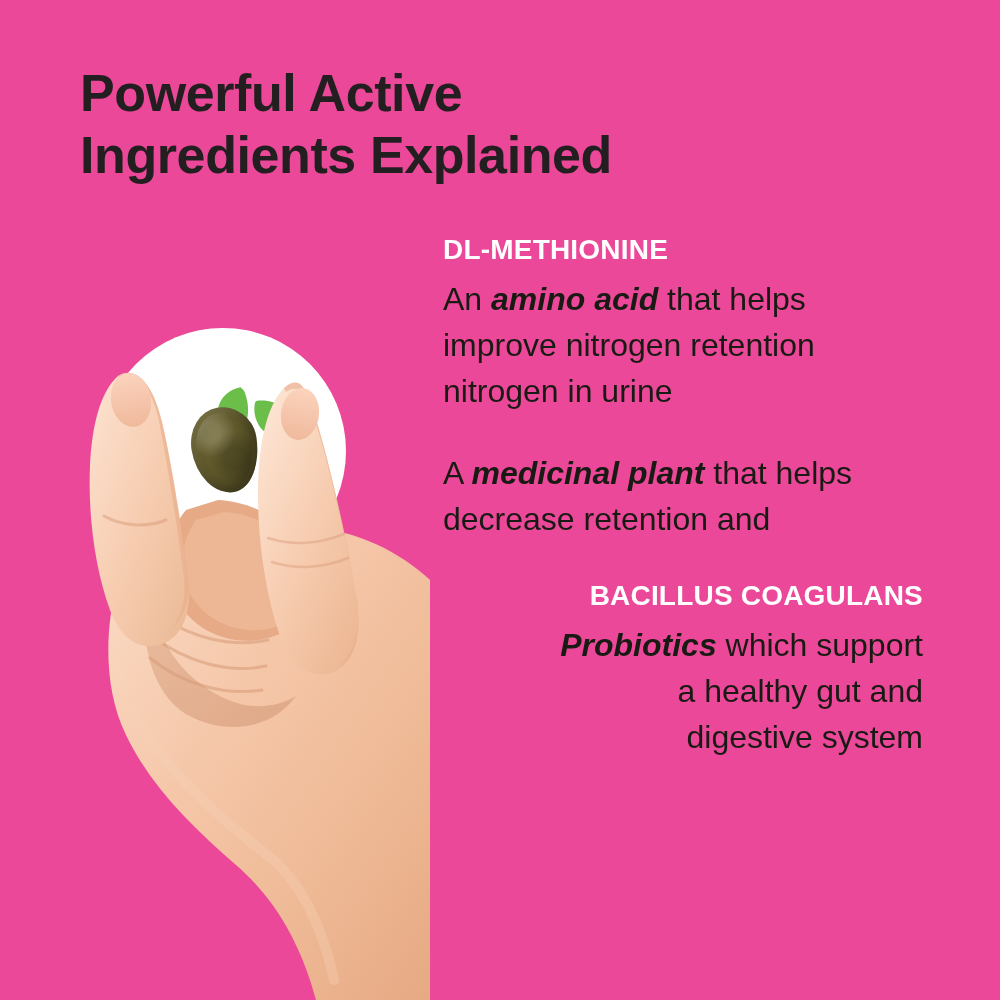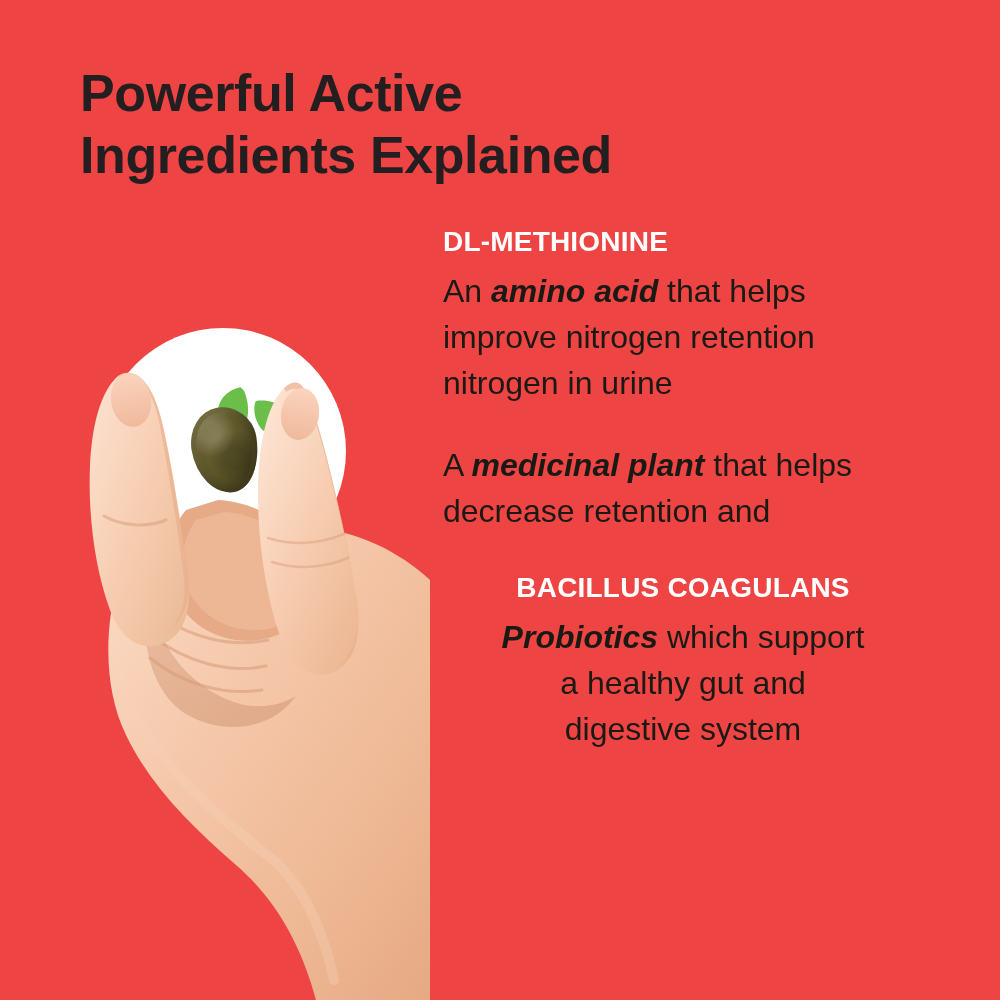--- a/index.html
+++ b/index.html
@@ -10,21 +10,21 @@
     width: 1000px;
     height: 1000px;
     overflow: hidden;
     font-family: "Liberation Sans", sans-serif;
   }
 
   #canvas {
     position: relative;
     width: 1000px;
     height: 1000px;
-    background: #ef4444;
+    background: #ec4899;
     overflow: hidden;
   }
 
   
   #heading {
     position: absolute;
     left: 80px;
     top: 62px;
     width: 760px;
     color: #231f20;
@@ -92,21 +92,21 @@
     background:
       radial-gradient(circle at 30% 24%, rgba(255,255,255,0.16) 0 14%, rgba(0,0,0,0) 36%),
       radial-gradient(circle at 66% 62%, rgba(0,0,0,0.18) 0 18%, rgba(0,0,0,0) 44%);
     pointer-events: none;
   }
 
   
   #ingredients {
     position: absolute;
     left: 443px;
-    top: 224px;
+    top: 232px;
     width: 480px;
   }
 
   .ingredient { margin-bottom: 36px; }
   .ingredient:last-child { margin-bottom: 0; }
 
   .ing-name {
     color: #ffffff;
     font-weight: bold;
     font-size: 28px;
@@ -120,21 +120,21 @@
     font-size: 32px;
     line-height: 46px;
     margin-top: 8px;
   }
   .ing-desc .em {
     font-weight: bold;
     font-style: italic;
   }
   .ing-desc .dline { display: block; white-space: nowrap; }
 
-  .align-center { text-align: center; }
+  .align-center { text-align: right; }
 </style>
 </head>
 <body>
 
 <div id="canvas">
 
   <div id="heading">
     <span class="hline">Powerful Active</span>
     <span class="hline">Ingredients Explained</span>
   </div>

